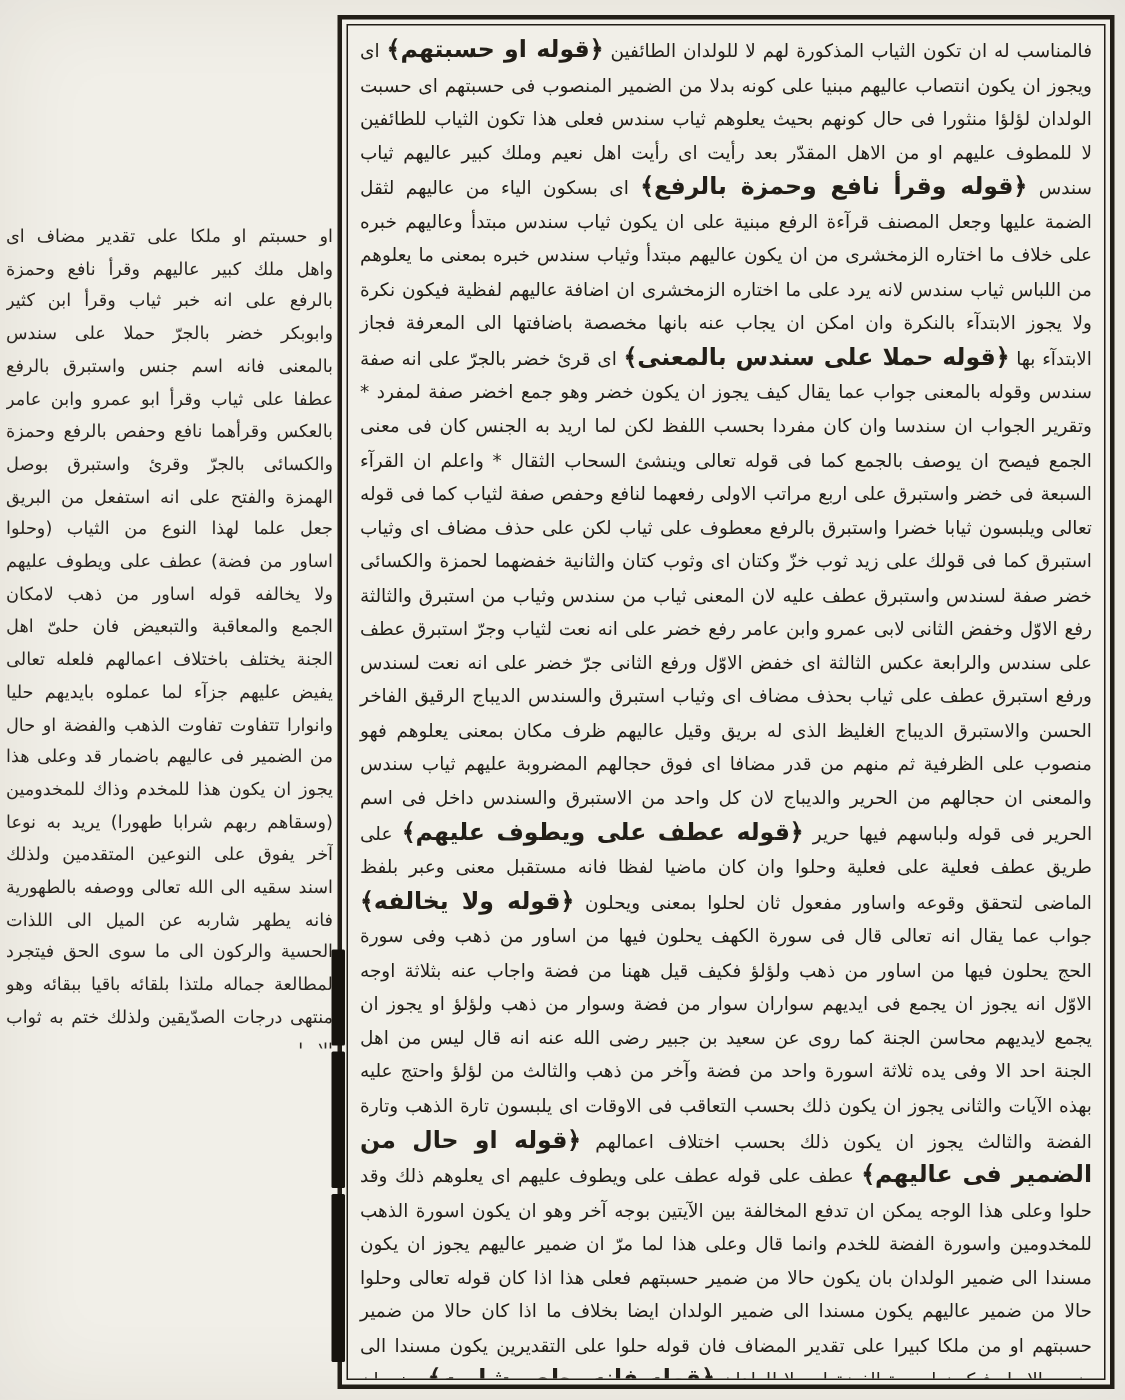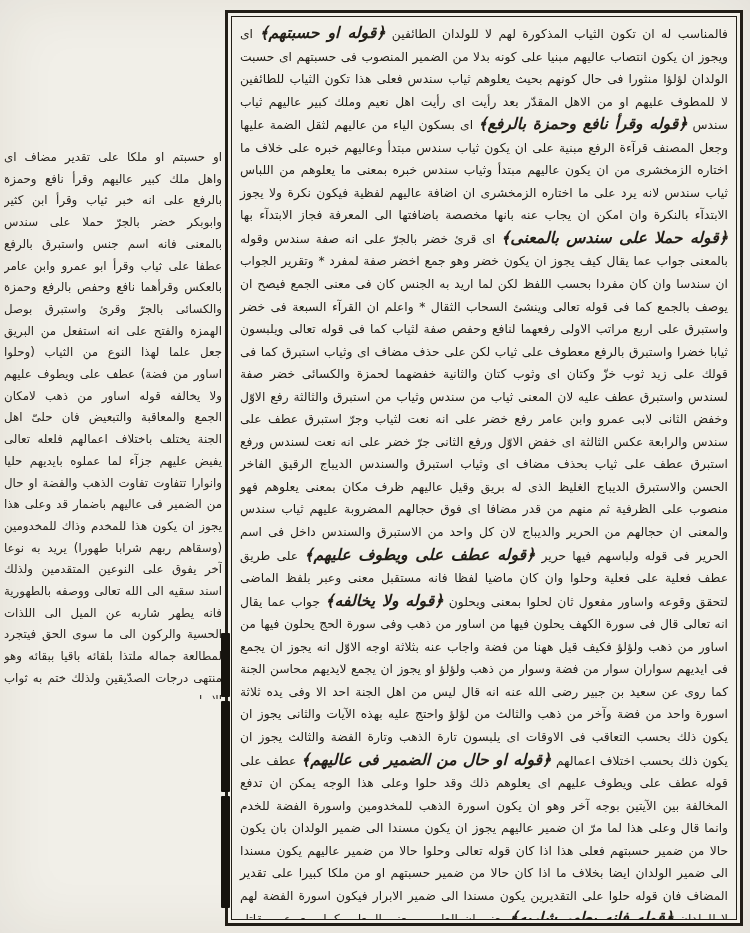--- a/index.html
+++ b/index.html
@@ -43,21 +43,20 @@
     text-align: justify;
     font-size: 12.3px;
     line-height: 22.55px;
     word-spacing: 0.5px;
     color: #221e17;
   }
   .main-text .cue {
     font-weight: bold;
     font-size: 1.28em;
     letter-spacing: -0.2px;
-    font-style: italic;
   }
   
   .margin-note {
     position: absolute;
     top: 147px;
     left: 4px;
     width: 218px;
     height: 552px;
     direction: rtl;
     unicode-bidi: embed;

